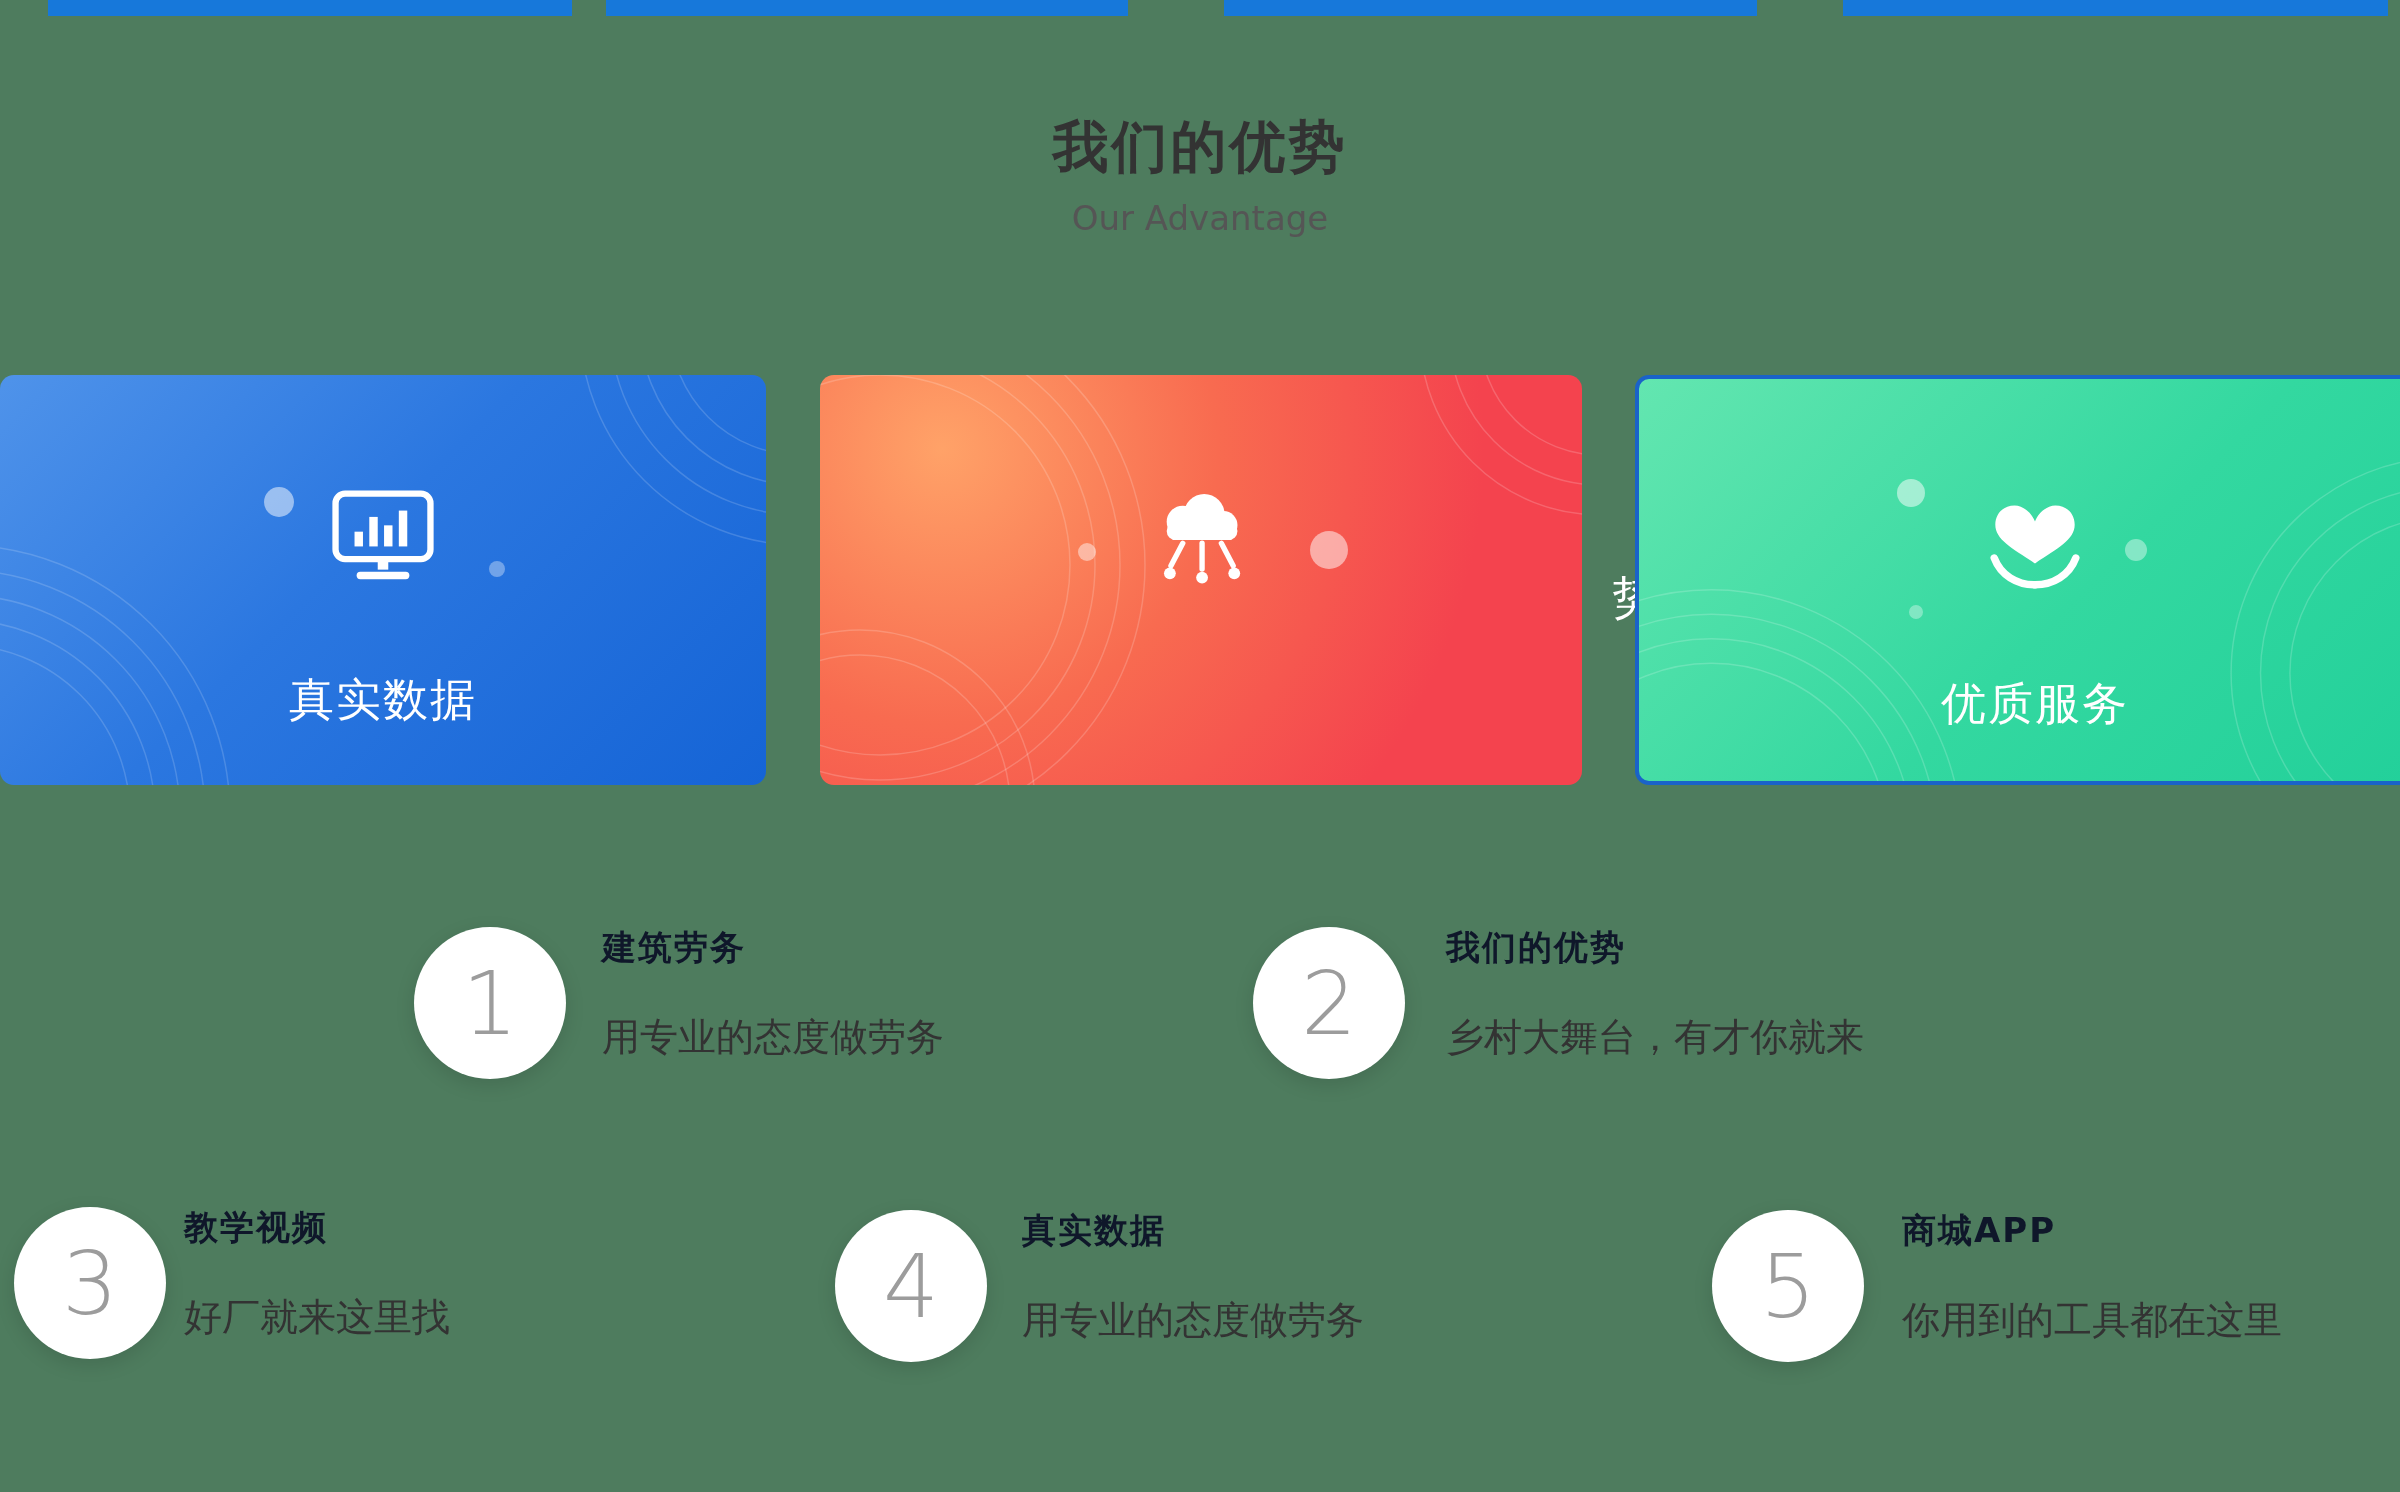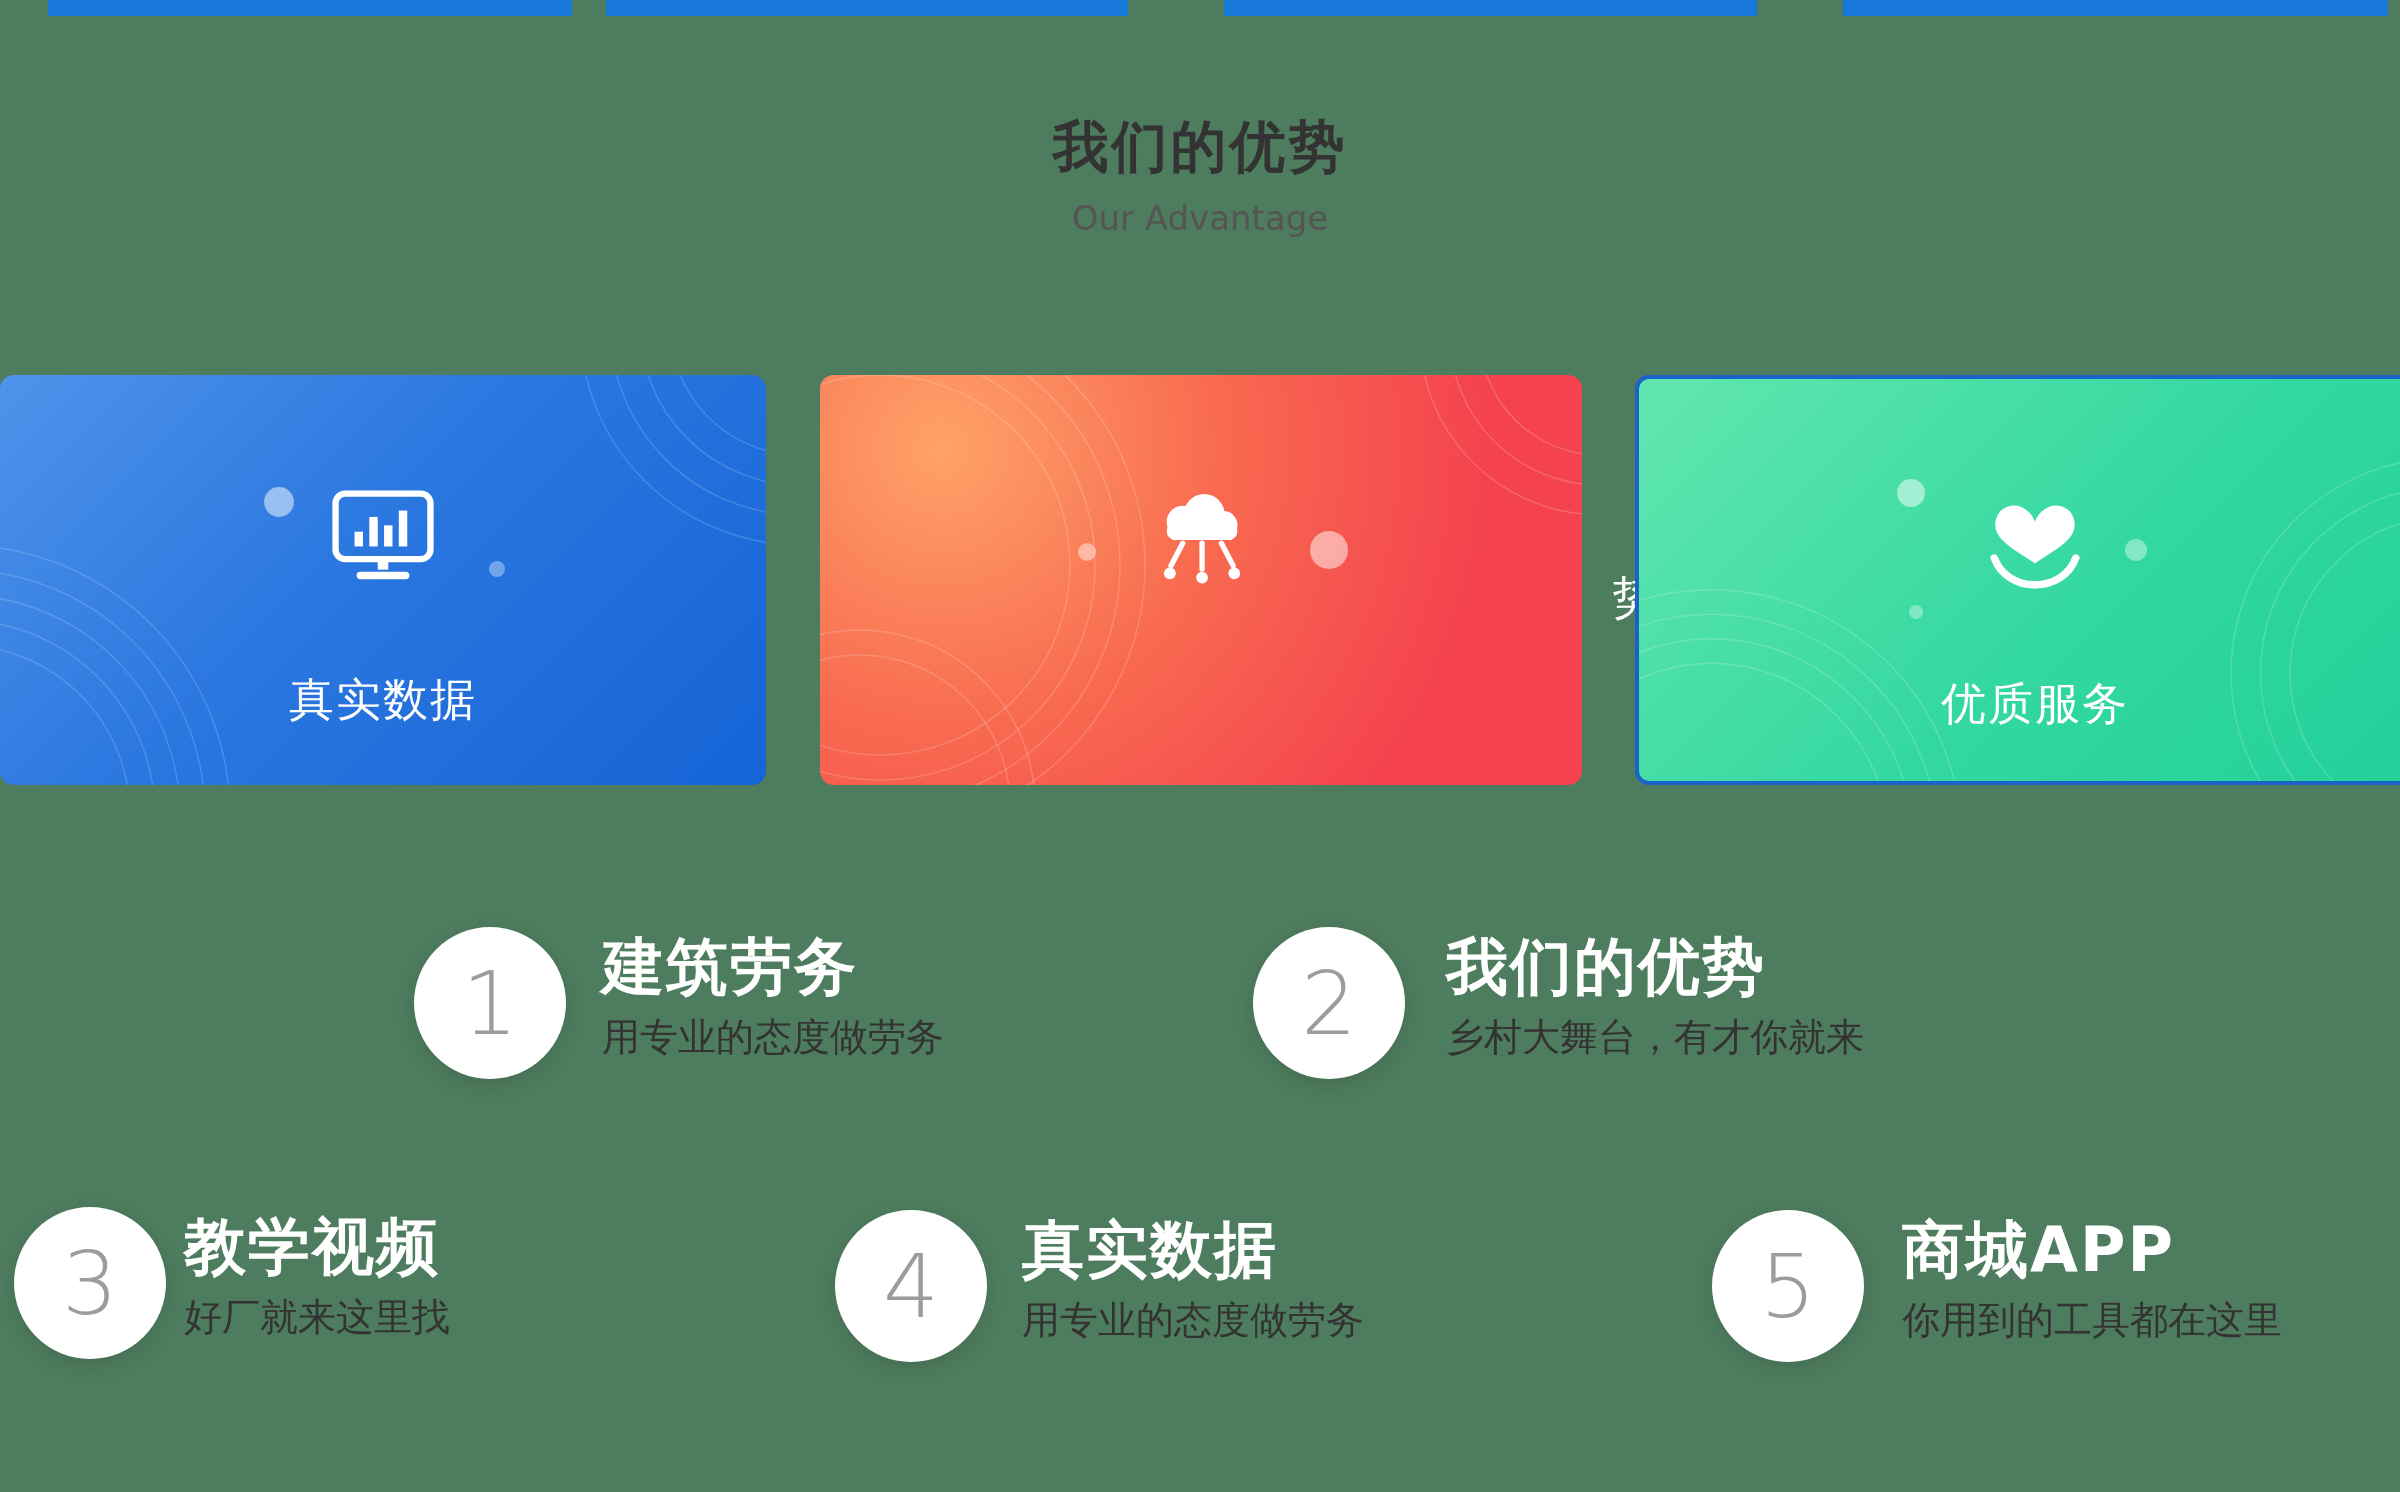--- a/index.html
+++ b/index.html
@@ -56,21 +56,21 @@
     background:#fff; box-shadow:0 6px 20px rgba(0,0,0,0.12);
     display:flex; align-items:center; justify-content:center;
     font-size:88px; font-weight:300; color:#9c9c9c;
   }
   .fc1 { left:414px;  top:927px; }
   .fc2 { left:1253px; top:927px; }
   .fc3 { left:14px;   top:1207px; }
   .fc4 { left:835px;  top:1210px; }
   .fc5 { left:1712px; top:1210px; }
 
-  .ftitle { position:absolute; font-size:62px; font-weight:600; color:#ffffff; letter-spacing:2px; }
+  .ftitle { position:absolute; font-size:34px; font-weight:600; color:#0f172a; letter-spacing:2px; }
   .ft1 { left:602px;  top:925px; }
   .ft2 { left:1446px; top:925px; }
   .ft3 { left:184px;  top:1205px; }
   .ft4 { left:1022px; top:1208px; }
   .ft5 { left:1902px; top:1208px; }
 
   .fsub { position:absolute; font-size:38px; color:#333; }
   .fs1 { left:602px;  top:1012px; }
   .fs2 { left:1446px; top:1012px; }
   .fs3 { left:184px;  top:1292px; }

